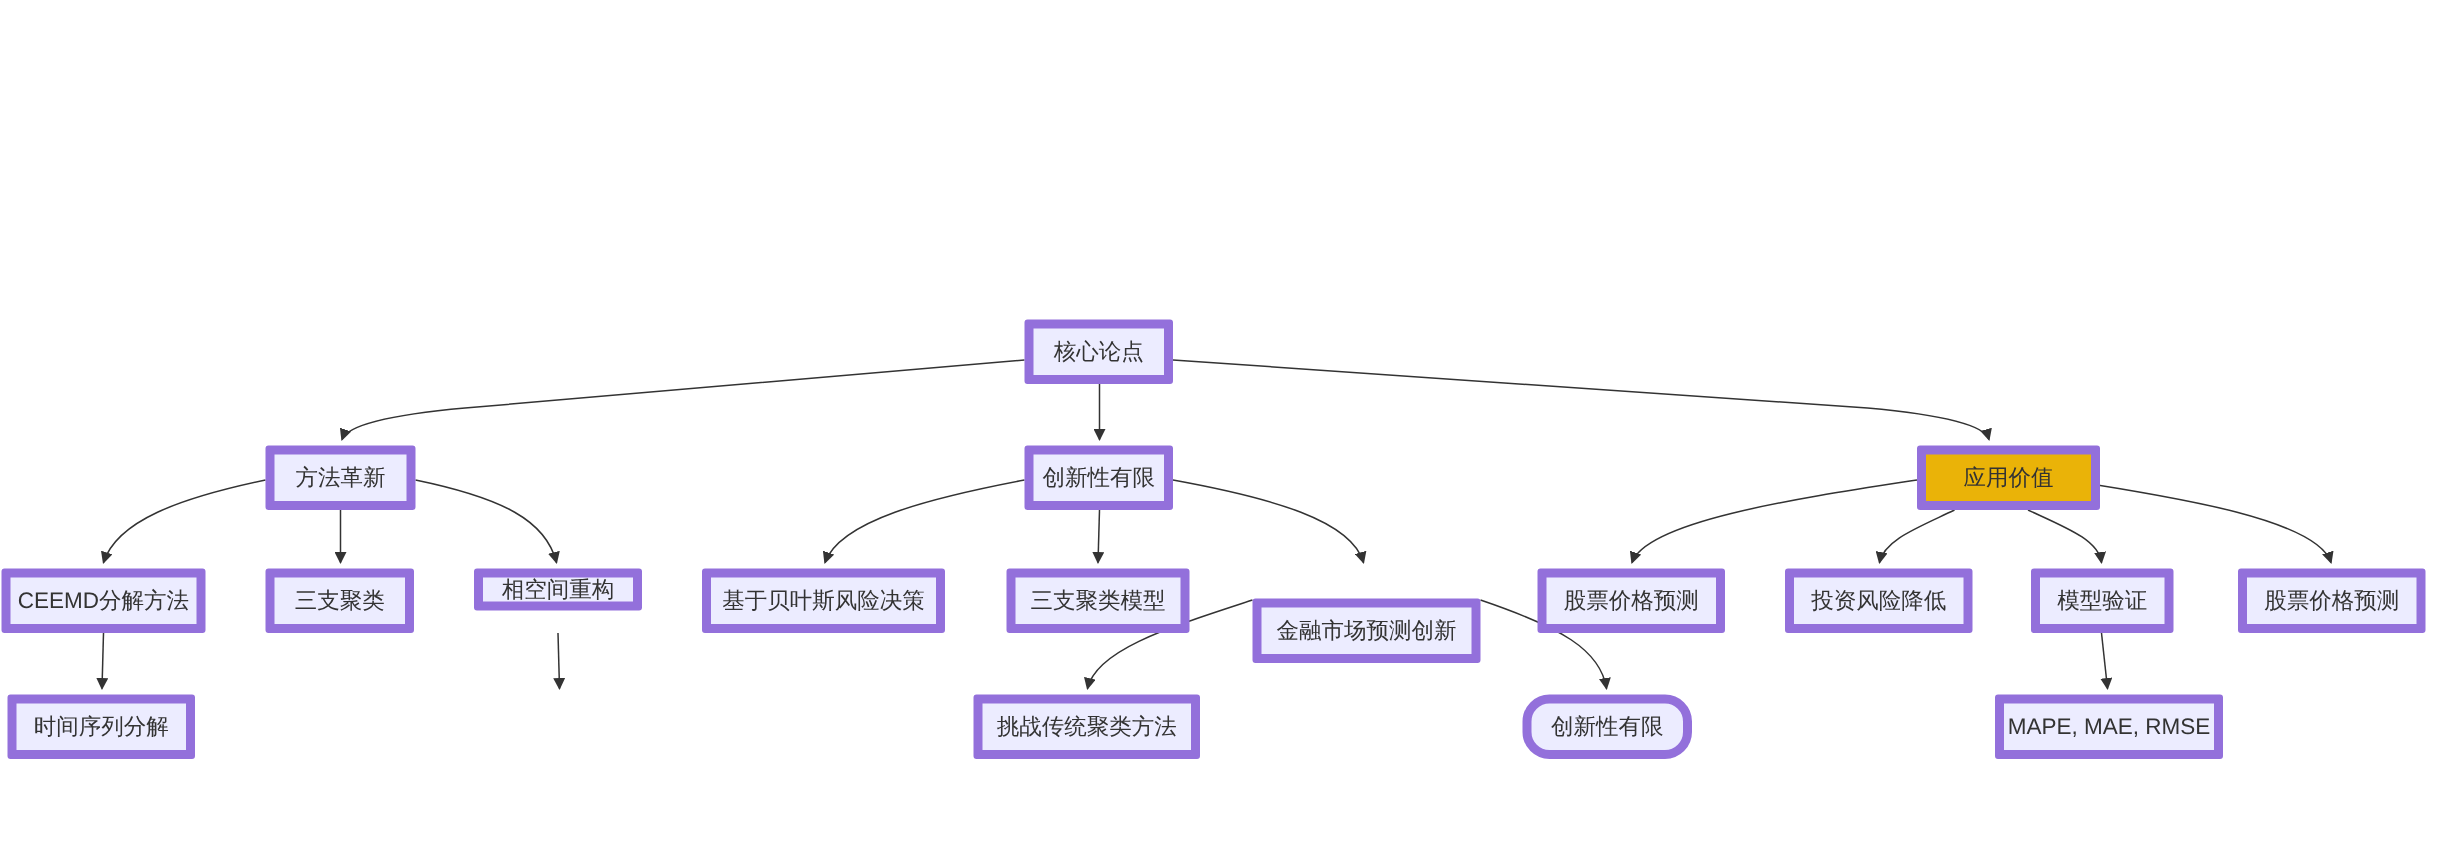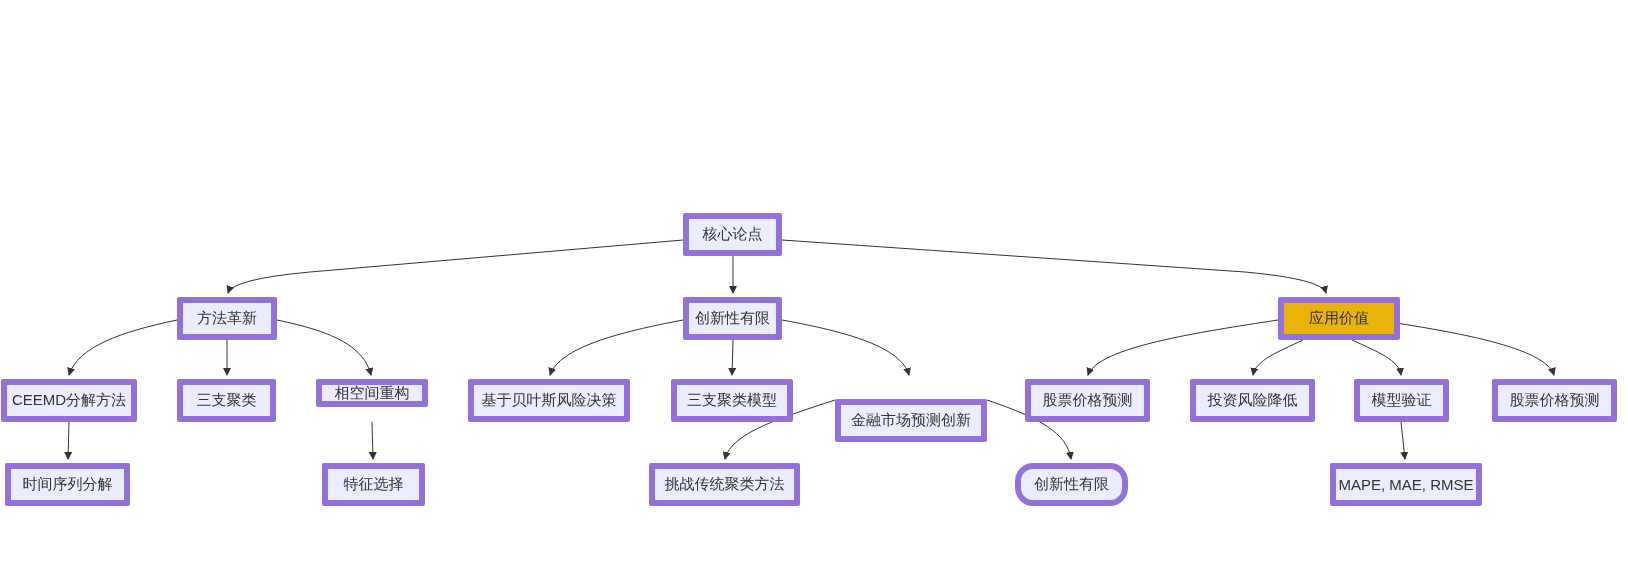--- a/index.html
+++ b/index.html
@@ -83,17 +83,16 @@
     <div class="node" style="left: 177px; top: 379px; width: 99px; height: 43px; background: rgb(236, 236, 255); border-color: rgb(147, 112, 219); color: rgb(51, 51, 51);">三支聚类</div>
     <div class="node" style="left: 316px; top: 379px; width: 112px; height: 28px; background: rgb(236, 236, 255); border-color: rgb(147, 112, 219); color: rgb(51, 51, 51);">相空间重构</div>
     <div class="node" style="left: 468px; top: 379px; width: 162px; height: 43px; background: rgb(236, 236, 255); border-color: rgb(147, 112, 219); color: rgb(51, 51, 51);">基于贝叶斯风险决策</div>
     <div class="node" style="left: 671px; top: 379px; width: 122px; height: 43px; background: rgb(236, 236, 255); border-color: rgb(147, 112, 219); color: rgb(51, 51, 51);">三支聚类模型</div>
     <div class="node" style="left: 835px; top: 379px; width: 152px; height: 43px; background: rgb(236, 236, 255); border-color: rgb(147, 112, 219); color: rgb(51, 51, 51); margin-top: 20px;">金融市场预测创新</div>
     <div class="node" style="left: 1025px; top: 379px; width: 125px; height: 43px; background: rgb(236, 236, 255); border-color: rgb(147, 112, 219); color: rgb(51, 51, 51);">股票价格预测</div>
     <div class="node" style="left: 1190px; top: 379px; width: 125px; height: 43px; background: rgb(236, 236, 255); border-color: rgb(147, 112, 219); color: rgb(51, 51, 51); text-align: right;">投资风险降低</div>
     <div class="node" style="left: 1354px; top: 379px; width: 95px; height: 43px; background: rgb(236, 236, 255); border-color: rgb(147, 112, 219); color: rgb(51, 51, 51);">模型验证</div>
     <div class="node" style="left: 1492px; top: 379px; width: 125px; height: 43px; background: rgb(236, 236, 255); border-color: rgb(147, 112, 219); color: rgb(51, 51, 51);">股票价格预测</div>
     <div class="node" style="left: 5px; top: 463px; width: 125px; height: 43px; background: rgb(236, 236, 255); border-color: rgb(147, 112, 219); color: rgb(51, 51, 51);">时间序列分解</div>
-    <div class="node" style="left: 322px; top: 463px; width: 103px; height: 43px; background: rgb(236, 236, 255); border-color: rgb(147, 112, 219); color: rgb(51, 51, 51);">特征选择</div>
     <div class="node" style="left: 649px; top: 463px; width: 151px; height: 43px; background: rgb(236, 236, 255); border-color: rgb(147, 112, 219); color: rgb(51, 51, 51);">挑战传统聚类方法</div>
     <div class="node" style="left: 1015px; top: 463px; width: 113px; height: 43px; background: rgb(236, 236, 255); border-color: rgb(147, 112, 219); color: rgb(51, 51, 51); border-radius: 18px;">创新性有限</div>
     <div class="node" style="left: 1330px; top: 463px; width: 152px; height: 43px; background: rgb(236, 236, 255); border-color: rgb(147, 112, 219); color: rgb(51, 51, 51);">MAPE, MAE, RMSE</div>
   </div>
 
 </body></html>

